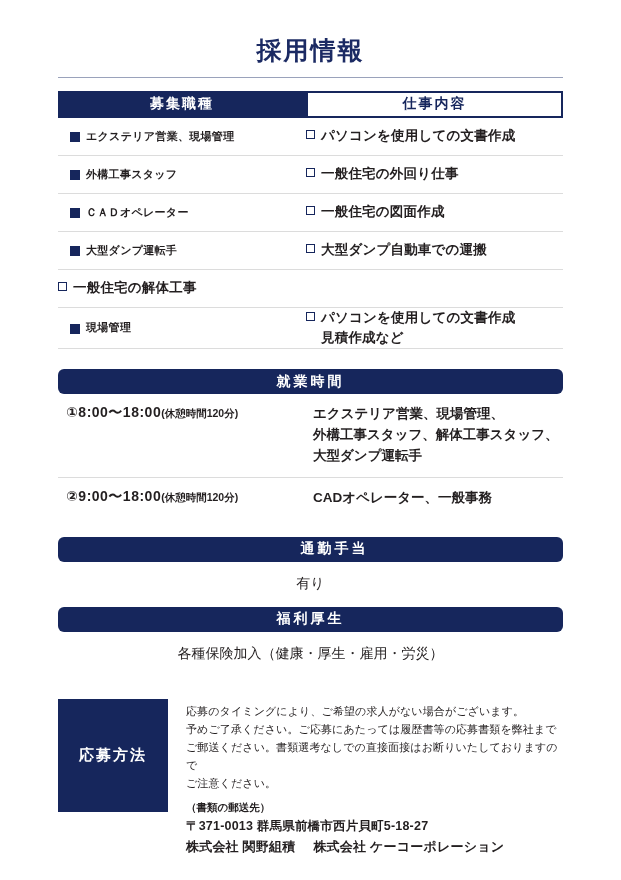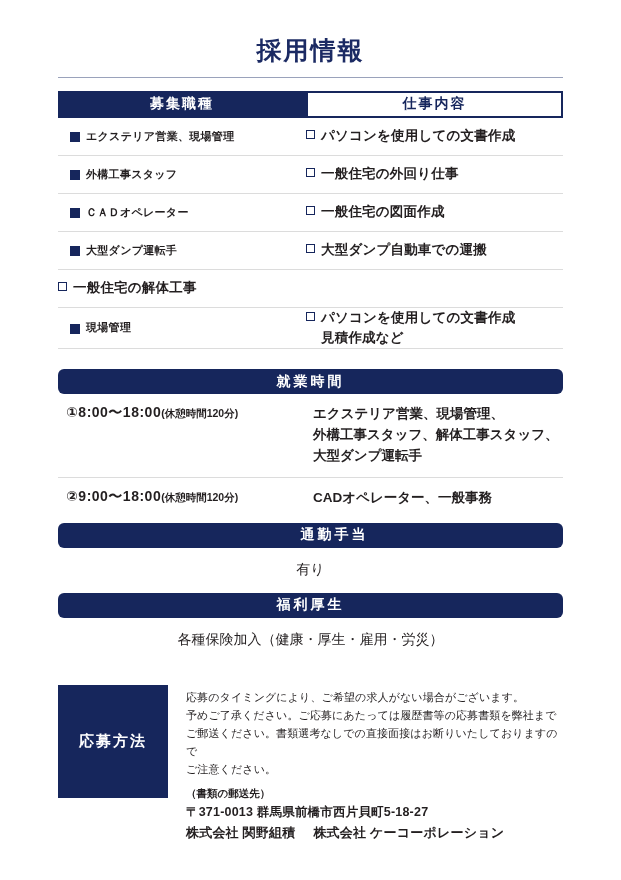--- a/index.html
+++ b/index.html
@@ -132,21 +132,21 @@
     display: flex; align-items: center; justify-content: center;
     flex: none;
     font-family: Liberation Mono, monospace;
   }
   .apply-body { padding-left: 18px; padding-top: 3px; }
   .apply-note { font-size: 11px; line-height: 1.65; letter-spacing: 0.1px; }
   .apply-sub { font-size: 10.5px; margin-top: 9px; font-weight: bold; }
   .apply-addr { font-size: 12.5px; font-weight: bold; margin-top: 3px; letter-spacing: 0.2px; }
   .apply-companies { font-size: 13px; font-weight: bold; margin-top: 3px; letter-spacing: 0.2px; }
   .apply-companies .gap { display: inline-block; width: 18px; }
-  .mt18 { margin-top: 4px; padding-left: 48px; }
+  .mt18 { margin-top: 18px; padding-left: 48px; }
   .mt20 { margin-top: 20px; }
 </style>
 </head>
 <body>
 
 <div class="page">
 
   <div class="page-title">採用情報</div>
   <div class="title-rule"></div>
 

